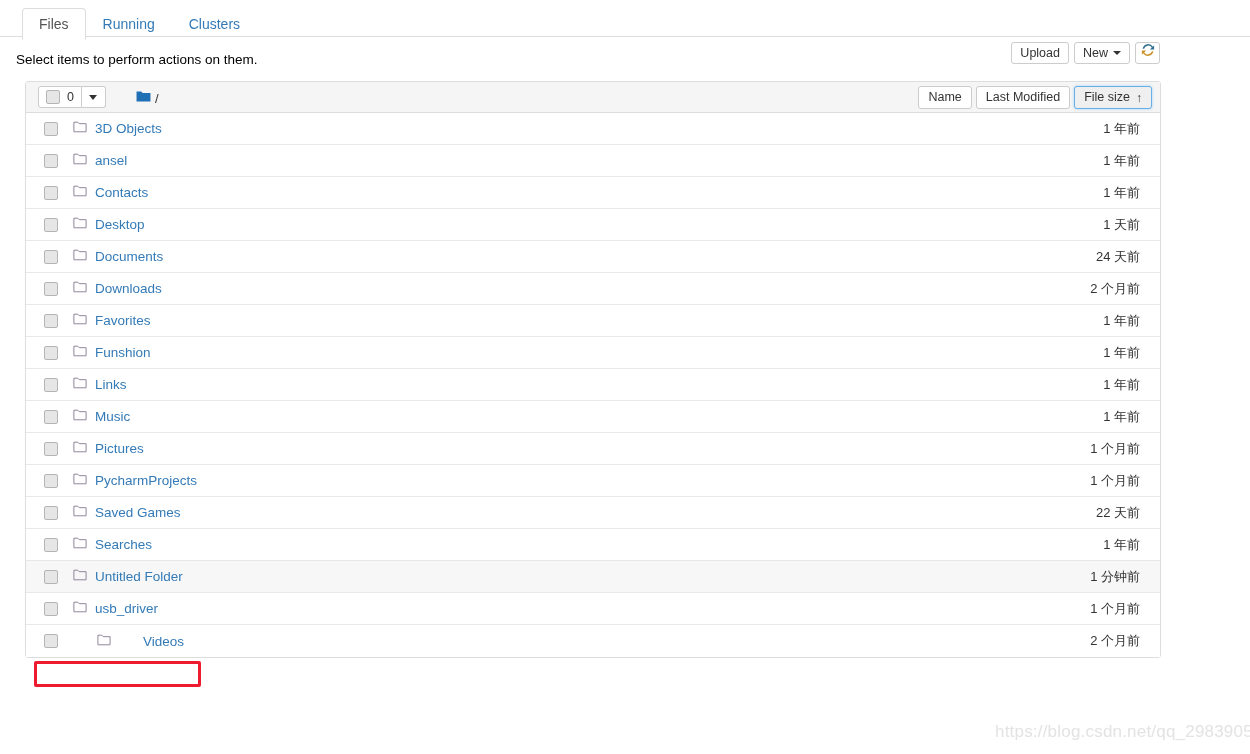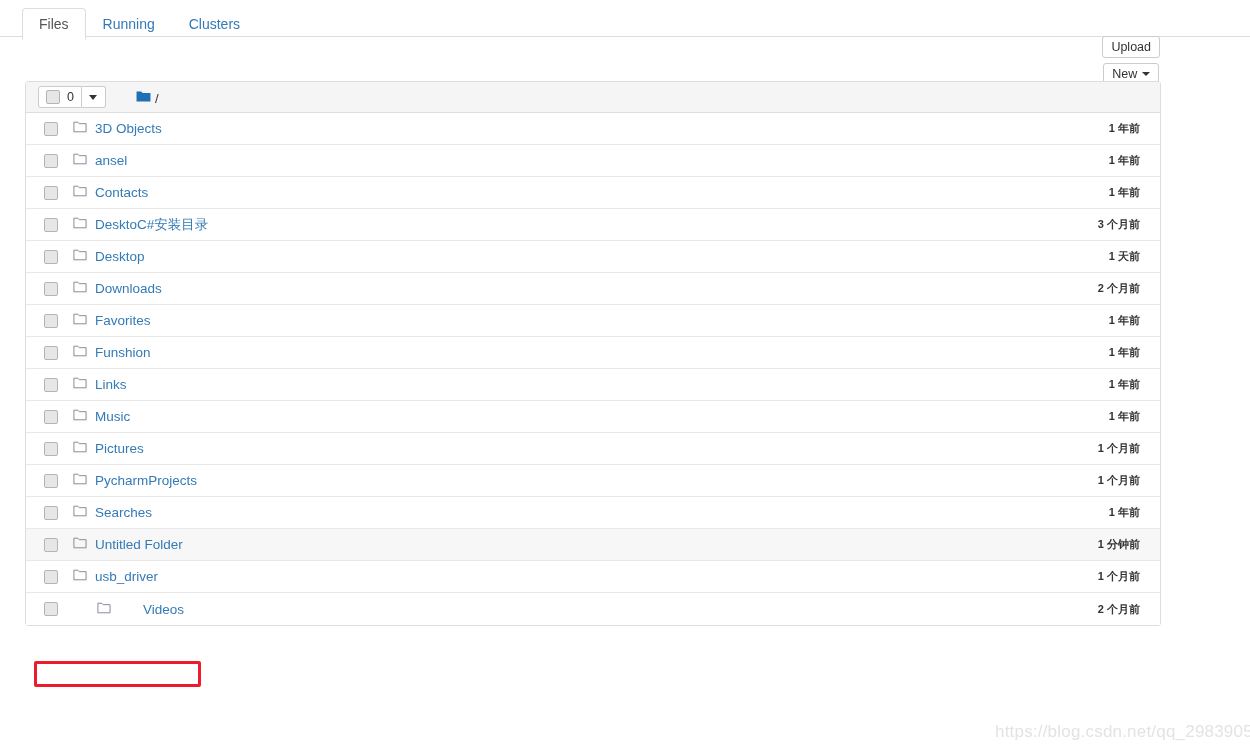--- a/index.html
+++ b/index.html
@@ -68,25 +68,24 @@
     font-size: 13.5px;
     line-height: 16px;
     color: #000000;
     white-space: nowrap;
   }
 
   
   .topbtns {
     position: absolute;
     right: 90px;
-    top: 36px;
+    top: 42px;
     display: flex;
     align-items: center;
     gap: 5px;
-    flex-direction: column;
   }
   .btn {
     display: inline-flex;
     align-items: center;
     justify-content: center;
     height: 22px;
     padding: 0 8px;
     font-size: 12.5px;
     line-height: 20px;
     color: #333333;
@@ -266,24 +265,23 @@
     margin-left: 8px;
     font-size: 13.5px;
     color: #337ab7;
     cursor: pointer;
     white-space: nowrap;
     text-decoration: none;
   }
   .row .ftime {
     position: absolute;
     right: 20px;
-    font-size: 11px;
+    font-size: 13px;
     color: #333333;
     white-space: nowrap;
-    font-weight: bold;
   }
 
   
   .annot {
     position: absolute;
     left: 34px;
     top: 661px;
     width: 167px;
     height: 26px;
     border: 3px solid #ee1b2e;
@@ -313,20 +311,21 @@
 <div id="page">
 
   <div class="tabbar">
     <div class="tabs" id="tabs-container">
         <div class="tab active">Files</div>
         <div class="tab">Running</div>
         <div class="tab">Clusters</div>
       </div>
   </div>
 
+  <div class="infoline">Select items to perform actions on them.</div>
 
   <div class="topbtns">
     <div class="btn">
       <span>Upload</span>
     </div>
     <div class="btn">
       <span>New</span>
       <span class="caret"></span>
     </div>
     <div class="btn btn-icon">
@@ -355,20 +354,32 @@
 
       <div class="crumbs">
         <span>
           <svg width="15" height="13" viewBox="0 0 16 14">
             <path d="M0.5 1.5h5l1.6 1.8H15.5v9H0.5z" fill="#1f6fb5"></path>
           </svg>
         </span>
         <span class="crumb-text">/</span>
       </div>
 
+      <div class="sortbtns" id="sort-container">
+          <div class="sortbtn">
+            <span>Name</span>
+          </div>
+          <div class="sortbtn">
+            <span>Last Modified</span>
+          </div>
+          <div class="sortbtn active">
+            <span>File size</span>
+            <span class="arrow">↑</span>
+          </div>
+        </div>
     </div>
 
     <div id="rows-container">
         <div class="row">
           <span class="rcheck"></span>
           <span class="ficon"><svg width="14" height="12" viewBox="0 0 16 14">
               <path d="M0.9 1.4h4.6l1.5 1.7h8.1v9.5H0.9z" fill="none" stroke="#8a7f96" stroke-width="1.1"></path>
             </svg></span>
           <span class="fname">3D Objects</span>
           <span class="ftime">1 年前</span>
@@ -381,42 +392,42 @@
           <span class="fname">ansel</span>
           <span class="ftime">1 年前</span>
         </div>
         <div class="row">
           <span class="rcheck"></span>
           <span class="ficon"><svg width="14" height="12" viewBox="0 0 16 14">
               <path d="M0.9 1.4h4.6l1.5 1.7h8.1v9.5H0.9z" fill="none" stroke="#8a7f96" stroke-width="1.1"></path>
             </svg></span>
           <span class="fname">Contacts</span>
           <span class="ftime">1 年前</span>
-        </div>
-        <div class="row">
-          <span class="rcheck"></span>
-          <span class="ficon"><svg width="14" height="12" viewBox="0 0 16 14">
-              <path d="M0.9 1.4h4.6l1.5 1.7h8.1v9.5H0.9z" fill="none" stroke="#8a7f96" stroke-width="1.1"></path>
-            </svg></span>
-          <span class="fname">DesktoC#安装目录</span>
-          <span class="ftime">3 个月前</span>
         </div>
         <div class="row">
           <span class="rcheck"></span>
           <span class="ficon"><svg width="14" height="12" viewBox="0 0 16 14">
               <path d="M0.9 1.4h4.6l1.5 1.7h8.1v9.5H0.9z" fill="none" stroke="#8a7f96" stroke-width="1.1"></path>
             </svg></span>
           <span class="fname">Desktop</span>
           <span class="ftime">1 天前</span>
         </div>
         <div class="row">
           <span class="rcheck"></span>
           <span class="ficon"><svg width="14" height="12" viewBox="0 0 16 14">
               <path d="M0.9 1.4h4.6l1.5 1.7h8.1v9.5H0.9z" fill="none" stroke="#8a7f96" stroke-width="1.1"></path>
             </svg></span>
+          <span class="fname">Documents</span>
+          <span class="ftime">24 天前</span>
+        </div>
+        <div class="row">
+          <span class="rcheck"></span>
+          <span class="ficon"><svg width="14" height="12" viewBox="0 0 16 14">
+              <path d="M0.9 1.4h4.6l1.5 1.7h8.1v9.5H0.9z" fill="none" stroke="#8a7f96" stroke-width="1.1"></path>
+            </svg></span>
           <span class="fname">Downloads</span>
           <span class="ftime">2 个月前</span>
         </div>
         <div class="row">
           <span class="rcheck"></span>
           <span class="ficon"><svg width="14" height="12" viewBox="0 0 16 14">
               <path d="M0.9 1.4h4.6l1.5 1.7h8.1v9.5H0.9z" fill="none" stroke="#8a7f96" stroke-width="1.1"></path>
             </svg></span>
           <span class="fname">Favorites</span>
           <span class="ftime">1 年前</span>
@@ -459,20 +470,28 @@
               <path d="M0.9 1.4h4.6l1.5 1.7h8.1v9.5H0.9z" fill="none" stroke="#8a7f96" stroke-width="1.1"></path>
             </svg></span>
           <span class="fname">PycharmProjects</span>
           <span class="ftime">1 个月前</span>
         </div>
         <div class="row">
           <span class="rcheck"></span>
           <span class="ficon"><svg width="14" height="12" viewBox="0 0 16 14">
               <path d="M0.9 1.4h4.6l1.5 1.7h8.1v9.5H0.9z" fill="none" stroke="#8a7f96" stroke-width="1.1"></path>
             </svg></span>
+          <span class="fname">Saved Games</span>
+          <span class="ftime">22 天前</span>
+        </div>
+        <div class="row">
+          <span class="rcheck"></span>
+          <span class="ficon"><svg width="14" height="12" viewBox="0 0 16 14">
+              <path d="M0.9 1.4h4.6l1.5 1.7h8.1v9.5H0.9z" fill="none" stroke="#8a7f96" stroke-width="1.1"></path>
+            </svg></span>
           <span class="fname">Searches</span>
           <span class="ftime">1 年前</span>
         </div>
         <div class="row highlight">
           <span class="rcheck"></span>
           <span class="ficon"><svg width="14" height="12" viewBox="0 0 16 14">
               <path d="M0.9 1.4h4.6l1.5 1.7h8.1v9.5H0.9z" fill="none" stroke="#8a7f96" stroke-width="1.1"></path>
             </svg></span>
           <span class="fname">Untitled Folder</span>
           <span class="ftime">1 分钟前</span>

